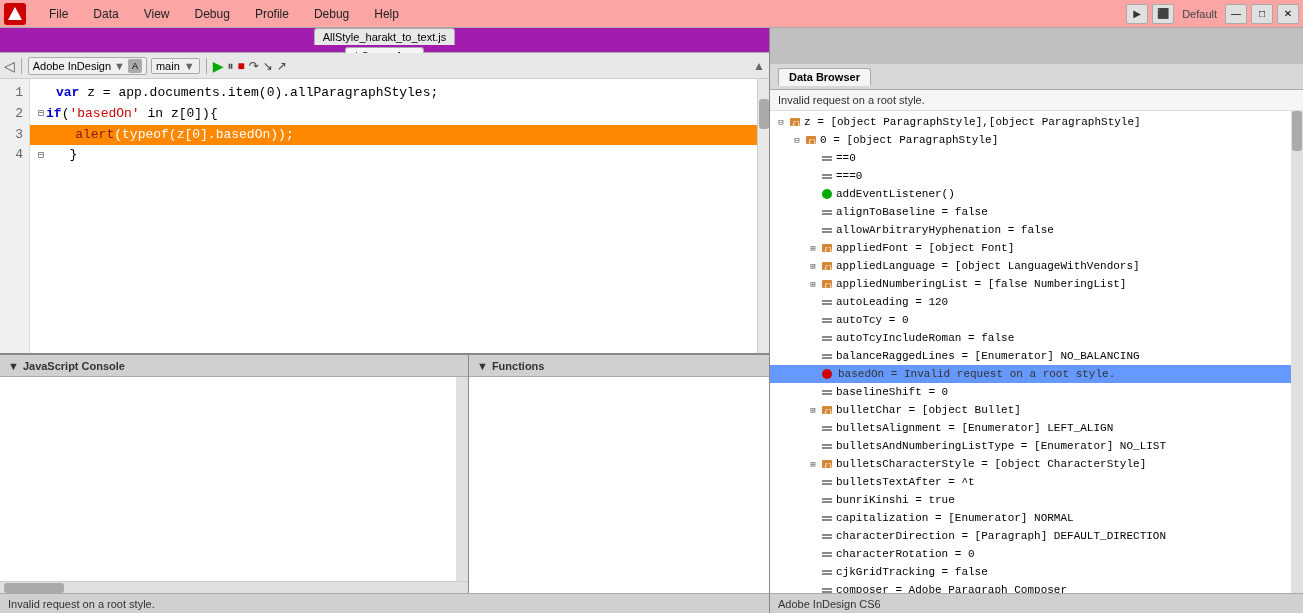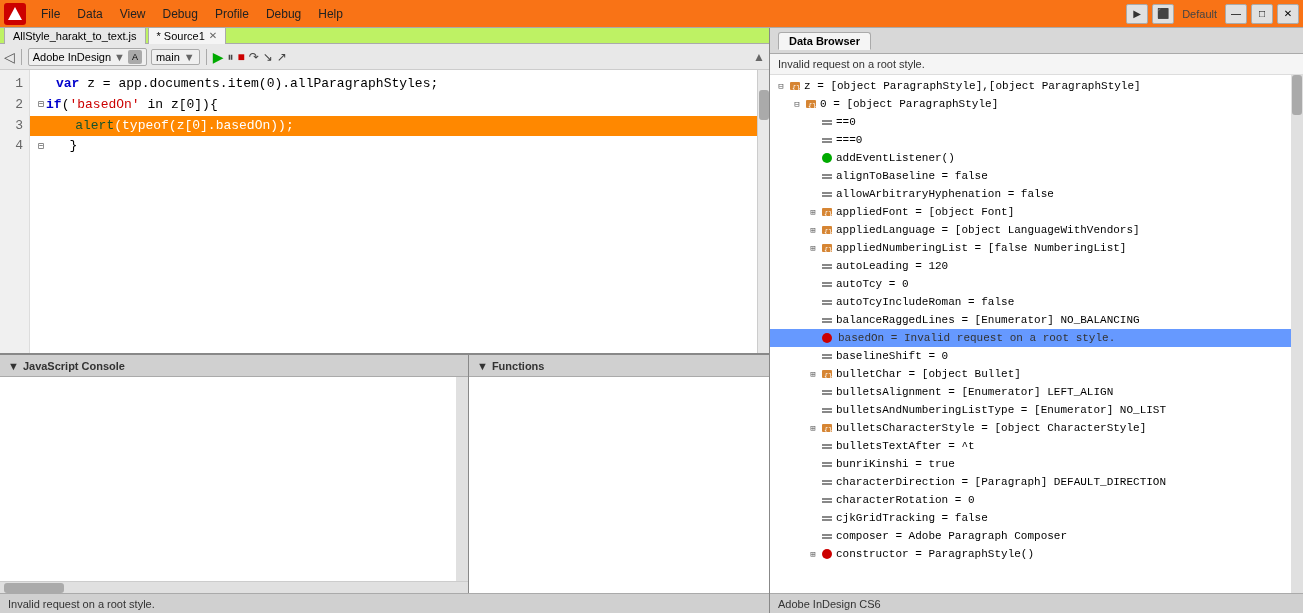--- a/index.html
+++ b/index.html
@@ -11,25 +11,25 @@
       height: 613px;
       overflow: hidden;
       display: flex;
       flex-direction: column;
     }
 
     
     .menu-bar {
       display: flex;
       align-items: center;
-      background: #f97316;
+      background: #fca5a5;
       border-bottom: 1px solid #aaa;
       height: 28px;
       padding: 0 4px;
-      gap: 1px;
+      gap: 9px;
     }
     .menu-bar .app-logo {
       width: 22px;
       height: 22px;
       background: #cc0000;
       border-radius: 3px;
       display: flex;
       align-items: center;
       justify-content: center;
       color: white;
@@ -81,25 +81,26 @@
       flex-direction: column;
       width: 770px;
       background: #f5f5f5;
       border-right: 1px solid #888;
     }
 
     
     .tab-bar {
       display: flex;
       align-items: center;
-      background: #bef264;
+      background: #a21caf;
       border-bottom: 1px solid #aaa;
-      height: 16px;
+      height: 25px;
       padding: 0 4px;
       gap: 2px;
+      flex-direction: column;
     }
     .tab {
       display: flex;
       align-items: center;
       background: #e8e8e8;
       border: 1px solid #aaa;
       border-bottom: none;
       padding: 2px 8px;
       font-size: 11px;
       cursor: pointer;
@@ -262,20 +263,21 @@
       font-size: 11px;
       color: #333;
     }
 
     
     .right-panel {
       width: 533px;
       display: flex;
       flex-direction: column;
       background: #7dd3fc;
+      margin-top: 36px;
     }
     .data-browser-title-bar {
       display: flex;
       align-items: center;
       background: #d8d8d8;
       border-bottom: 1px solid #aaa;
       height: 26px;
       padding: 0 8px;
     }
     .data-browser-tab {
@@ -467,21 +469,21 @@
         <div>4</div>
       </div>
       <div class="code-content">
         <div class="code-line">
           <span style="margin-right:18px"></span><span class="kw-var">var</span><span> z = app.documents.item(0).allParagraphStyles;</span>
         </div>
         <div class="code-line">
           <span class="expand-icon">⊟</span><span class="kw-if">if</span><span>(<span class="str">'basedOn'</span> in z[0]){</span>
         </div>
         <div class="code-line highlighted">
-          <span style="margin-right:6px"></span><span>    <span class="fn" style="color:#14532d">alert</span>(<span class="fn" style="color:white">typeof</span>(z[0].basedOn));</span>
+          <span style="margin-right:6px"></span><span>    <span class="fn" style="color:#7f1d1d">alert</span>(<span class="fn" style="color:white">typeof</span>(z[0].basedOn));</span>
         </div>
         <div class="code-line">
           <span class="expand-icon">⊟</span><span>   }</span>
         </div>
       </div>
       <div class="vertical-scroll">
         <div class="v-scroll-thumb"></div>
       </div>
     </div>
 
@@ -767,20 +769,31 @@
         </div>
         <div class="tree-item">
           <span class="indent" style="width: 32px; display: inline-block;"></span>
           <span style="display: inline-block; width: 14px;"></span>
           <span class="tree-icon">
             <svg width="12" height="12">
               <rect x="1" y="4" width="10" height="2" fill="#888"></rect>
               <rect x="1" y="7" width="10" height="2" fill="#888"></rect>
             </svg>
           </span>
+          <span>capitalization = [Enumerator] NORMAL</span>
+        </div>
+        <div class="tree-item">
+          <span class="indent" style="width: 32px; display: inline-block;"></span>
+          <span style="display: inline-block; width: 14px;"></span>
+          <span class="tree-icon">
+            <svg width="12" height="12">
+              <rect x="1" y="4" width="10" height="2" fill="#888"></rect>
+              <rect x="1" y="7" width="10" height="2" fill="#888"></rect>
+            </svg>
+          </span>
           <span>characterDirection = [Paragraph] DEFAULT_DIRECTION</span>
         </div>
         <div class="tree-item">
           <span class="indent" style="width: 32px; display: inline-block;"></span>
           <span style="display: inline-block; width: 14px;"></span>
           <span class="tree-icon">
             <svg width="12" height="12">
               <rect x="1" y="4" width="10" height="2" fill="#888"></rect>
               <rect x="1" y="7" width="10" height="2" fill="#888"></rect>
             </svg>

